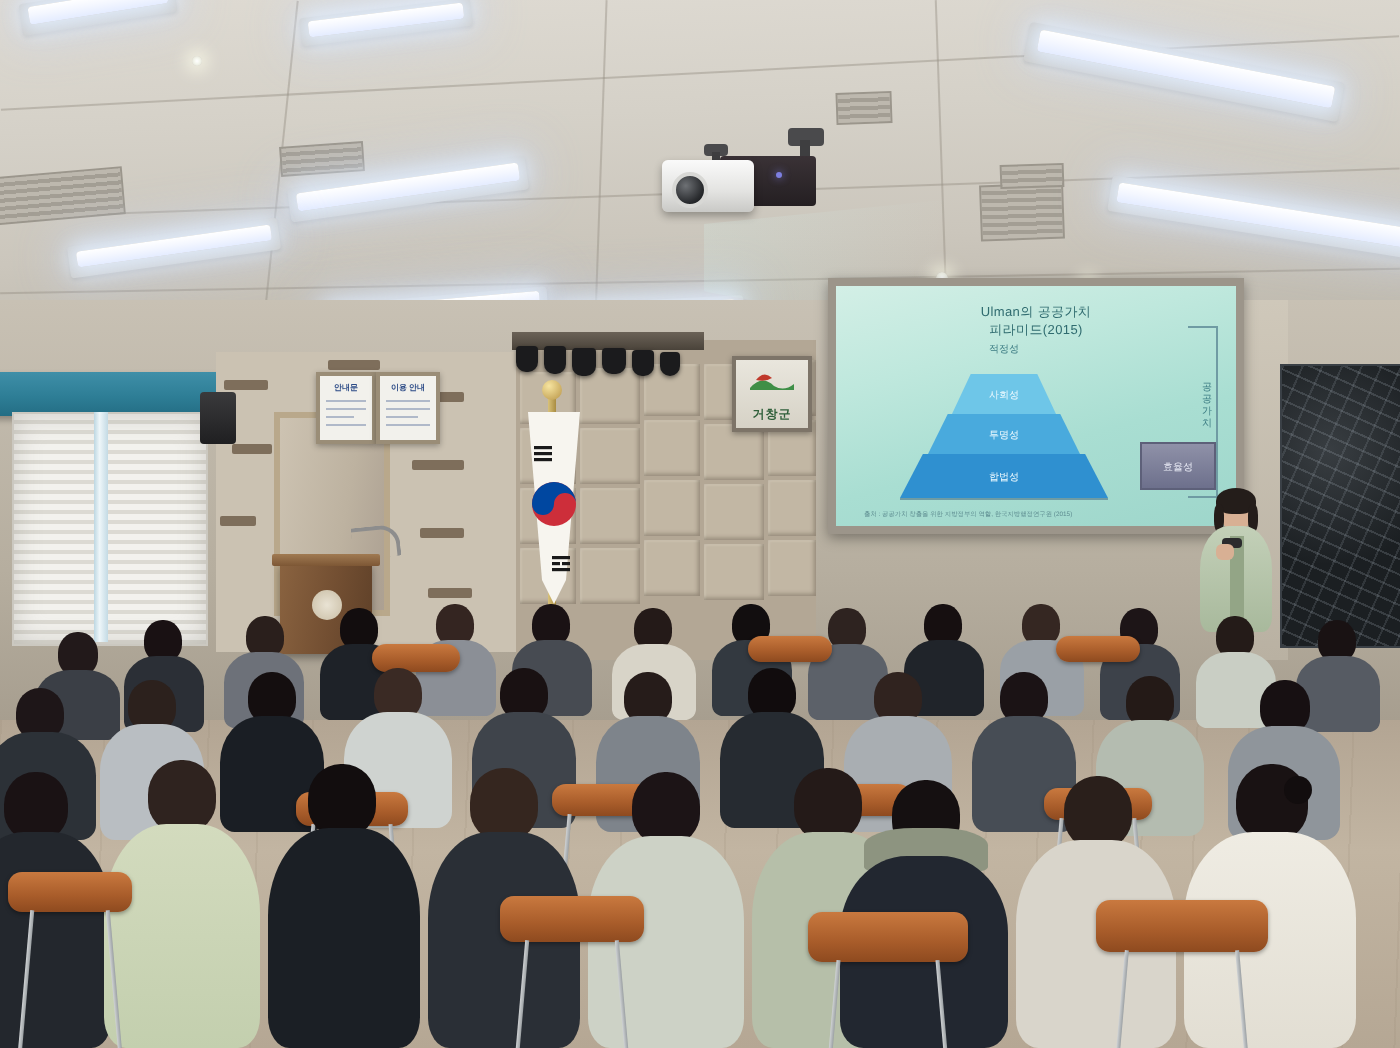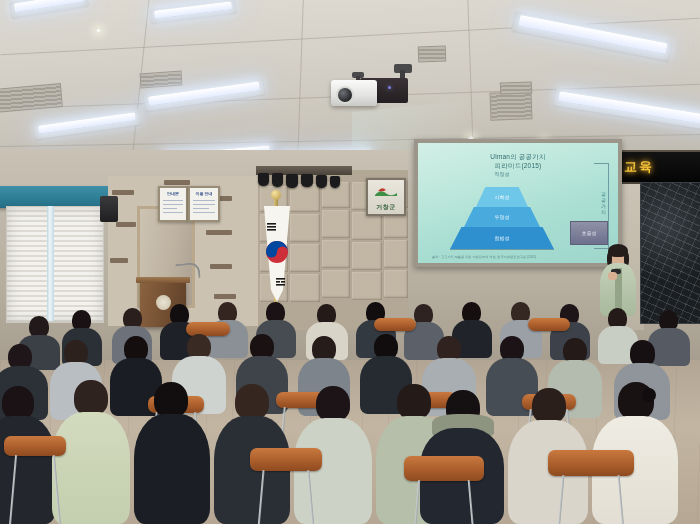--- a/index.html
+++ b/index.html
@@ -399,23 +399,20 @@
         <rect x="5" y="23" width="9" height="1.6"></rect>
         <rect x="14" y="72" width="9" height="1.6"></rect>
         <rect x="14" y="75" width="4" height="1.6"></rect>
           <rect x="19" y="75" width="4" height="1.6"></rect>
         <rect x="14" y="78" width="9" height="1.6"></rect>
       </g>
     </svg>
   </div>
 
   <div id="wall-right" class="abs"></div>
-  <div id="led-banner" class="abs">
-    <div id="led-text">교육</div>
-  </div>
   <div id="map-panel" class="abs"></div>
 
   <div id="screen-frame" class="abs">
     <div id="screen">
 
       <div id="slide-title">
         <div>Ulman의 공공가치</div>
         <div>피라미드(2015)</div>
       </div>
 

